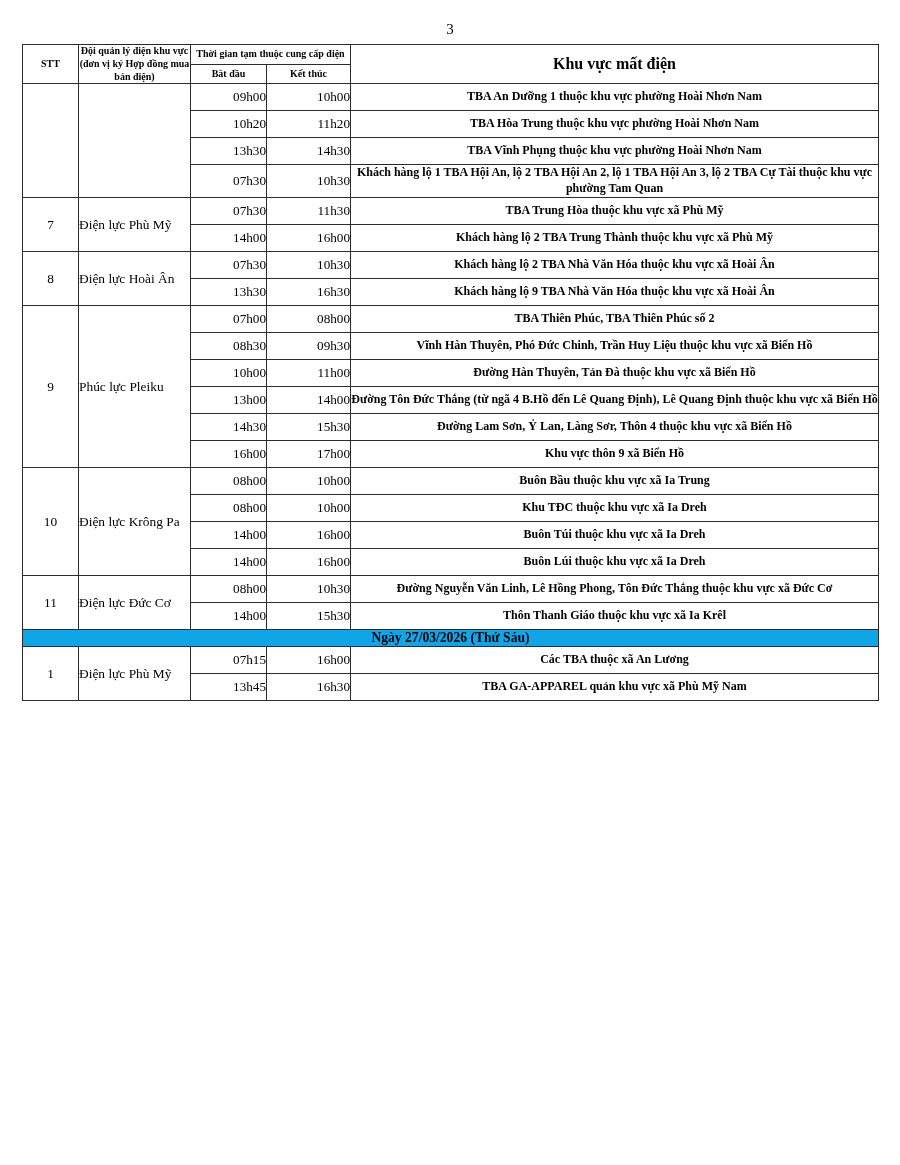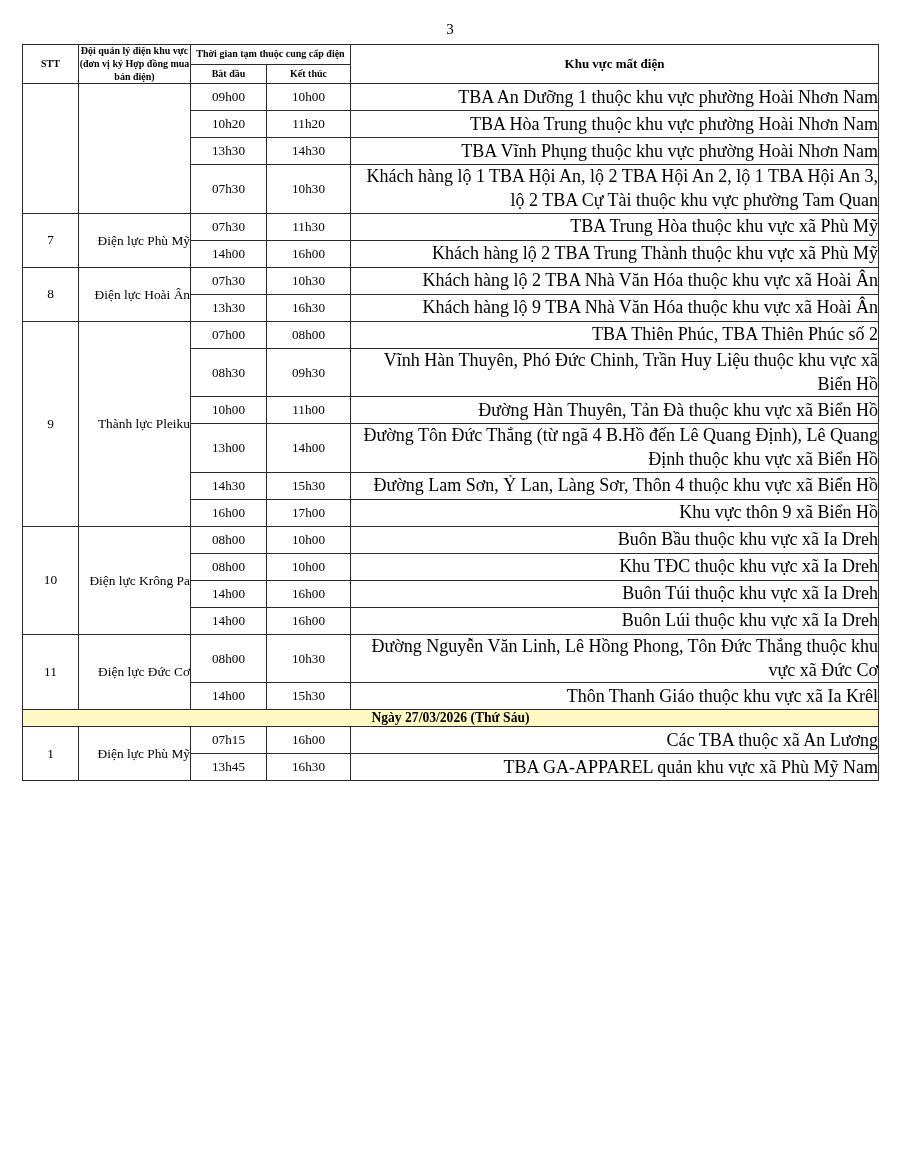--- a/index.html
+++ b/index.html
@@ -55,53 +55,54 @@
   col.c-area  { width: 528px; }
 
   thead th {
     text-align: center;
     font-weight: bold;
     font-size: 10px;
     line-height: 1.28;
     padding: 4px 3px;
   }
   thead th.area-head {
-    font-size: 13px;
+    font-size: 16px;
   }
   td.stt {
     text-align: center;
     font-size: 13.4px;
   }
   td.team {
-    text-align: right;
+    text-align: left;
     font-size: 13.4px;
     line-height: 1.3;
     padding: 2px 3px;
   }
   td.time {
-    text-align: center;
+    text-align: right;
     font-size: 13.2px;
     padding: 6px 2px;
     white-space: nowrap;
   }
   td.area {
-    text-align: right;
-    font-size: 18px;
+    text-align: center;
+    font-size: 12px;
     line-height: 1.32;
     padding: 6px 6px 6px 7px;
+    font-weight: bold;
   }
   tr.row-1line td.time, tr.row-1line td.area { height: 26px; }
   tr.row-2line td.time, tr.row-2line td.area { height: 26px; }
 
   td.date-banner {
     text-align: center;
     font-weight: bold;
     font-size: 13.6px;
     padding: 9px 4px;
-    background: #fef9c3;
+    background: #0ea5e9;
   }
 </style>
 </head>
 <body>
 
 <div class="page">
 
   <div class="page-number">3</div>
 
   <div class="table-wrap">
@@ -167,21 +168,21 @@
             <td class="time">10h30</td>
             <td class="area">Khách hàng lộ 2 TBA Nhà Văn Hóa thuộc khu vực xã Hoài Ân</td>
           </tr>
           <tr class="row-1line">
             <td class="time">13h30</td>
             <td class="time">16h30</td>
             <td class="area">Khách hàng lộ 9 TBA Nhà Văn Hóa thuộc khu vực xã Hoài Ân</td>
           </tr>
           <tr class="row-1line">
             <td class="stt" rowspan="6">9</td>
-            <td class="team" rowspan="6">Thành lực Pleiku</td>
+            <td class="team" rowspan="6">Phúc lực Pleiku</td>
             <td class="time">07h00</td>
             <td class="time">08h00</td>
             <td class="area">TBA Thiên Phúc, TBA Thiên Phúc số 2</td>
           </tr>
           <tr class="row-1line">
             <td class="time">08h30</td>
             <td class="time">09h30</td>
             <td class="area">Vĩnh Hàn Thuyên, Phó Đức Chinh, Trần Huy Liệu thuộc khu vực xã Biển Hồ</td>
           </tr>
           <tr class="row-1line">
@@ -202,21 +203,21 @@
           <tr class="row-1line">
             <td class="time">16h00</td>
             <td class="time">17h00</td>
             <td class="area">Khu vực thôn 9 xã Biển Hồ</td>
           </tr>
           <tr class="row-1line">
             <td class="stt" rowspan="4">10</td>
             <td class="team" rowspan="4">Điện lực Krông Pa</td>
             <td class="time">08h00</td>
             <td class="time">10h00</td>
-            <td class="area">Buôn Bầu thuộc khu vực xã Ia Dreh</td>
+            <td class="area">Buôn Bầu thuộc khu vực xã Ia Trung</td>
           </tr>
           <tr class="row-1line">
             <td class="time">08h00</td>
             <td class="time">10h00</td>
             <td class="area">Khu TĐC thuộc khu vực xã Ia Dreh</td>
           </tr>
           <tr class="row-1line">
             <td class="time">14h00</td>
             <td class="time">16h00</td>
             <td class="area">Buôn Túi thuộc khu vực xã Ia Dreh</td>

